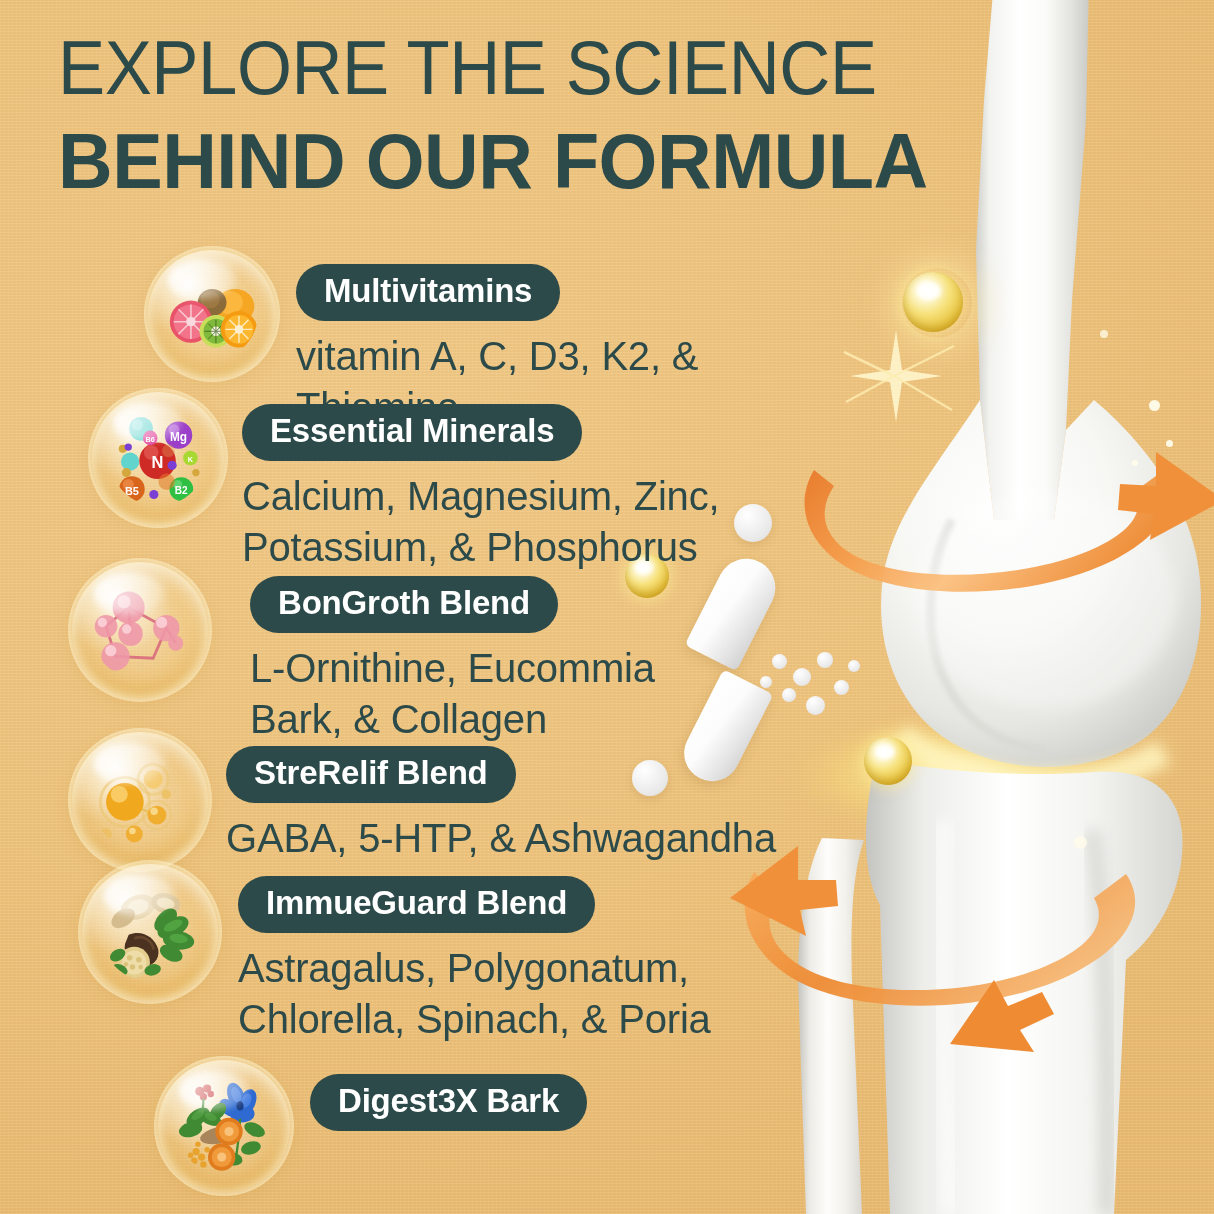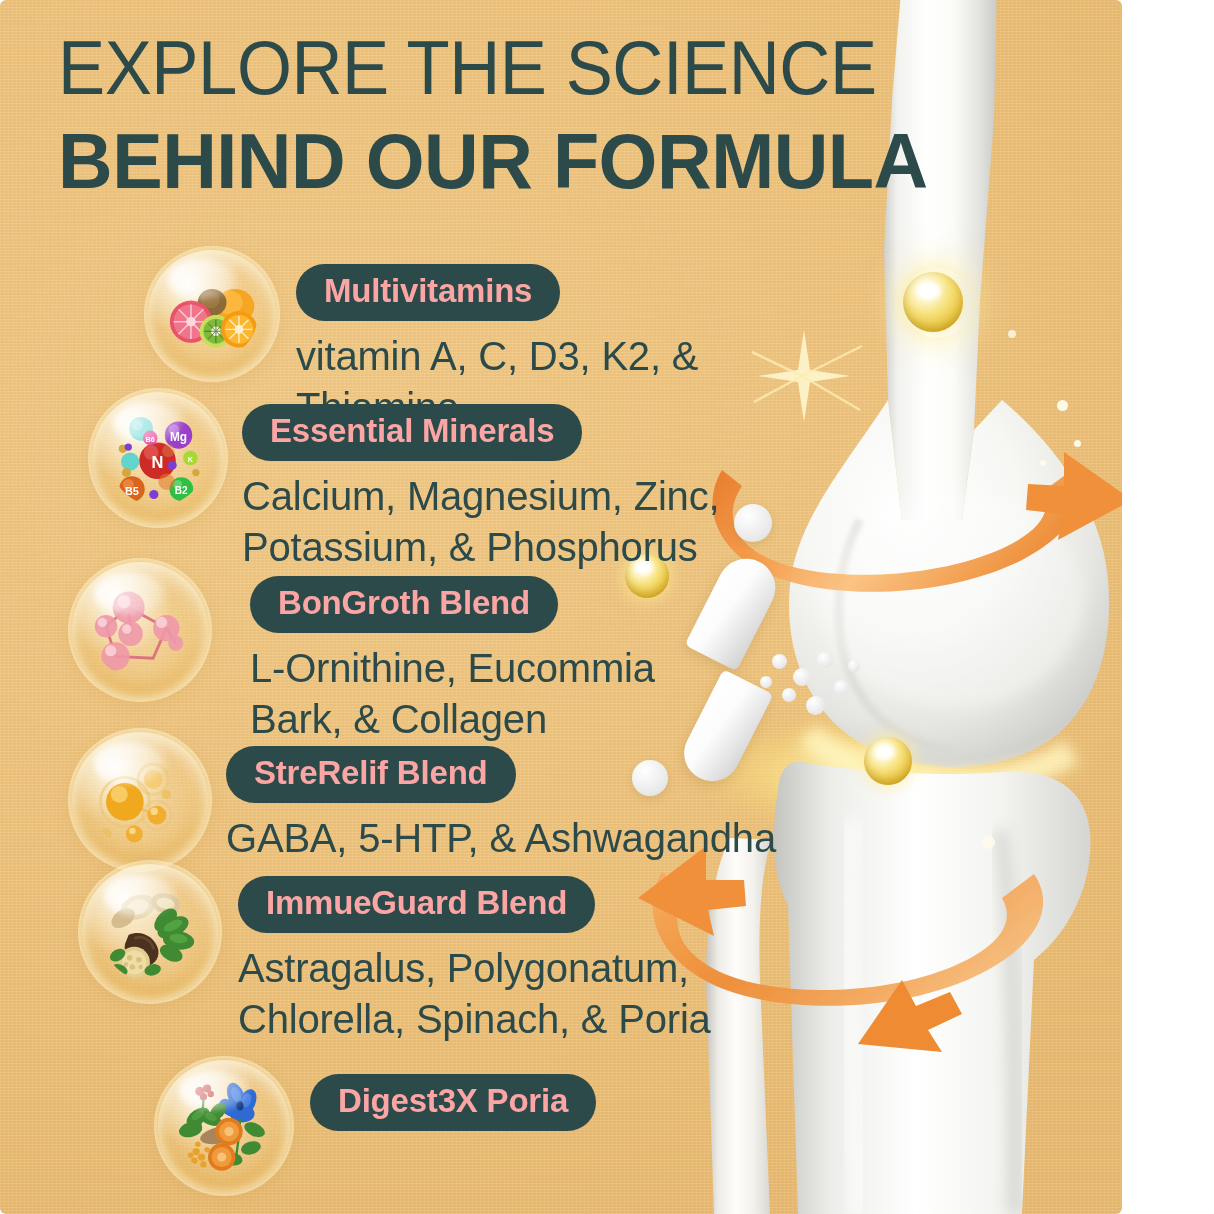--- a/index.html
+++ b/index.html
@@ -5,35 +5,34 @@
   * { margin:0; padding:0; box-sizing:border-box; }
 
   html, body {
     width:1214px; height:1214px;
     overflow:hidden;
     font-family:"Liberation Sans", sans-serif;
   }
 
   #stage {
     position:relative;
-    width:1122px; height:1214px;
+    width:1214px; height:1214px;
     background:
       repeating-linear-gradient(0deg,
         rgba(255,255,255,0.055) 0px,
         rgba(255,255,255,0.055) 1px,
         rgba(0,0,0,0.02) 1px,
         rgba(0,0,0,0.02) 3px),
       repeating-linear-gradient(90deg,
         rgba(255,255,255,0.03) 0px,
         rgba(255,255,255,0.03) 1px,
         rgba(0,0,0,0.012) 1px,
         rgba(0,0,0,0.012) 4px),
       radial-gradient(ellipse 90% 70% at 30% 35%, #F3CA87 0%, #F0C47C 55%, #EBBC72 100%);
     overflow:hidden;
-    border-radius:6px;
   }
 
   
   #title-block {
     position:absolute;
     left:58px; top:30px;
     width:1010px;
     z-index:30;
   }
   .title-line {
@@ -74,21 +73,21 @@
     flex:0 0 auto;
   }
   .ing-text {
     display:flex;
     flex-direction:column;
     align-items:flex-start;
   }
   .badge {
     display:inline-block;
     background:#2D4A4A;
-    color:#fca5a5;
+    color:#ffffff;
     border-radius:999px;
     padding:9px 28px 11px 28px;
     font-size:33px;
     font-weight:700;
     letter-spacing:-0.2px;
     white-space:nowrap;
     line-height:1.12;
   }
   .desc {
     color:#2C4A4A;
@@ -568,19 +567,19 @@
                   <circle cx="30" cy="94" r="3.5"></circle>
                 <circle cx="24" cy="72" r="3"></circle>
                   <circle cx="34" cy="78" r="3"></circle>
                 <circle cx="16" cy="84" r="3"></circle>
               </g>
             </svg>
           </div>
         </div>
       </div>
       <div class="ing-text" style="margin-left:20px;padding-top:14px;">
-        <div class="badge">Digest3X Poria</div>
+        <div class="badge">Digest3X Bark</div>
       </div>
     </div>
 
   </div>
 
 </div>
 
 </body></html>

